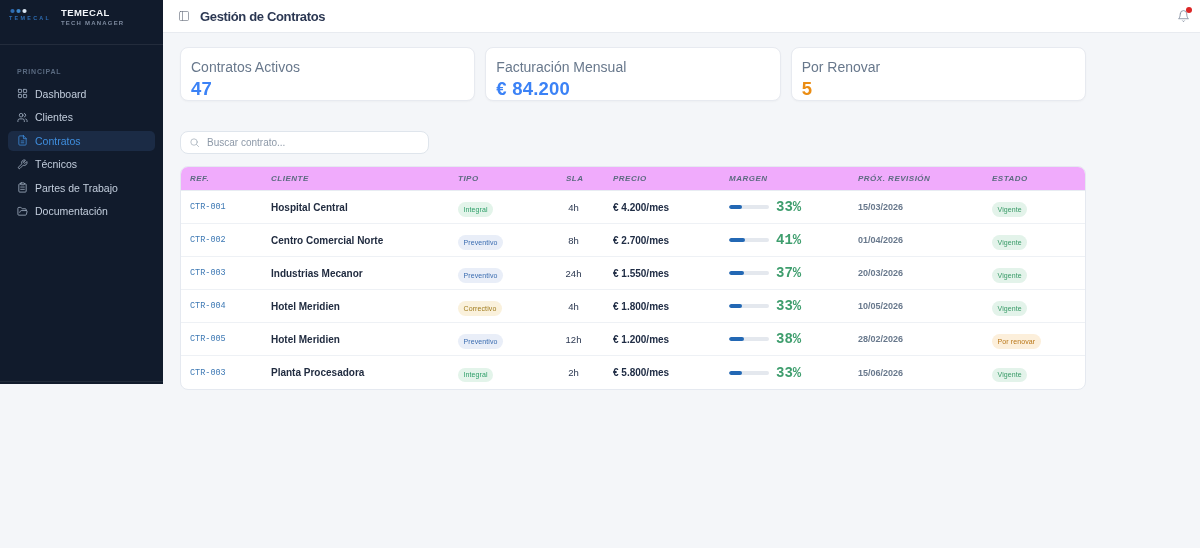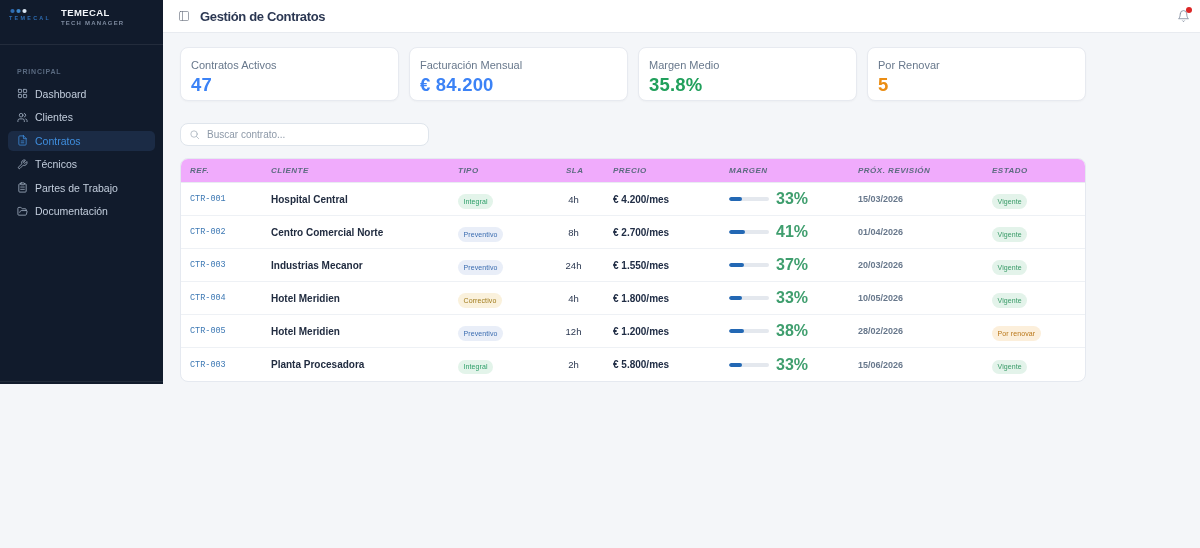--- a/index.html
+++ b/index.html
@@ -27,26 +27,26 @@
 .toggle { width:12px; height:12px; stroke:#6b7280; margin-right:10px; }
 .title { font-size:13px; font-weight:700; color:#2b3752; letter-spacing:-0.35px; }
 .bellwrap { margin-left:auto; position:relative; width:13px; height:14px; }
 .bell { width:13px; height:14px; stroke:#68758a; }
 .reddot { position:absolute; top:-2px; right:-2px; width:6px; height:6px; border-radius:50%; background:#dc2626; }
 
 
 .content { padding:14px 0 0 17px; width:923px; }
 .stats { display:flex; gap:10px; }
 .card { background:#fff; border:1px solid #e7eaf0; border-radius:8px; height:54px; flex:1; padding:11px 10px 0; box-shadow:0 1px 2px rgba(16,24,40,0.03); }
-.card .lbl { color:#68788c; font-size:11px; }
+.card .lbl { color:#68788c; font-size:14px; }
 .card .val { font-size:18.5px; font-weight:700; color:#3b82f6; margin-top:3px; line-height:22px; letter-spacing:0.2px; }
 .card .val.green { color:#21a05c; }
 .card .val.orange { color:#eb8d13; }
 
-.toolbar { display:flex; margin-top:22px; align-items:center; }
+.toolbar { display:flex; margin-top:30px; align-items:center; }
 .search { width:249px; height:23px; background:#fff; border:1px solid #dfe5ec; border-radius:8px; display:flex; align-items:center; padding:0 8px; }
 .search svg { width:11px; height:11px; stroke:#8d99a8; margin-right:7px; flex:none; }
 .search span { color:#8d99a8; font-size:10px; }
 .btn { margin-left:auto; width:104px; height:26px; background:#2368b4; border-radius:6px; color:#fff; font-size:9.5px; font-weight:700; display:flex; align-items:center; justify-content:center; box-shadow:0 1px 2px rgba(16,24,40,0.1); }
 .btn svg { width:9px; height:9px; stroke:#fff; margin-right:6px; }
 
 
 .tablecard { margin-top:12px; background:#fff; border:1px solid #e5e9f0; border-radius:8px; overflow:hidden; }
 .thead { display:flex; background:#f0abfc; border-bottom:1px solid #e8ecf2; height:24px; align-items:center;font-style:italic; }
 .thead .cell { color:#5c6b80; font-size:8px; font-weight:700; letter-spacing:0.5px; }
@@ -60,21 +60,21 @@
 .cli { font-size:10px; font-weight:700; color:#212c40; }
 .pill { display:inline-block; font-size:7px; font-weight:500; border-radius:999px; padding:3.5px 5.5px; line-height:7.5px; letter-spacing:0.1px; }
 .p-int { background:#e3f4ea; color:#2d9e68; }
 .p-prev { background:#e9eef8; color:#3a6cb0; }
 .p-corr { background:#faf1dc; color:#a07b1c; }
 .sla { font-size:9.5px; color:#2a3750; text-align:center; padding-left:0; padding-right:14px; }
 .pre { font-size:10px; font-weight:700; color:#202d45; }
 .marwrap { display:flex; align-items:center; }
 .track { width:40px; height:4px; background:#e4e8ee; border-radius:99px; overflow:hidden; margin-right:7px; }
 .fill { height:4px; background:#2368b4; border-radius:99px; }
-.pct { font-size:16px; font-weight:700; color:#3f9e6e; }
+.pct { font-size:14px; font-weight:700; color:#3f9e6e;font-family:Liberation Mono, monospace; }
 .prox { font-size:9px; color:#68788c; }
 .p-vig { background:#e3f3ea; color:#379a66; }
 .p-ren { background:#fcefdb; color:#b87617; }
 svg.icon { fill:none; stroke-width:1.3; stroke-linecap:round; stroke-linejoin:round; }
 </style>
 </head>
 <body>
 <aside class="sidebar">
   <div class="logo">
     <svg class="logomark" viewBox="0 0 46 22" style="height:22px">
@@ -141,24 +141,20 @@
     <div class="stats">
       <div class="card">
           <div class="lbl">Contratos Activos</div>
           <div class="val">47</div>
         </div>
       <div class="card">
           <div class="lbl">Facturación Mensual</div>
           <div class="val">€ 84.200</div>
         </div>
       <div class="card">
-          <div class="lbl">Margen Medio</div>
-          <div class="val green">35.8%</div>
-        </div>
-      <div class="card">
           <div class="lbl">Por Renovar</div>
           <div class="val orange">5</div>
         </div>
     </div>
     <div class="toolbar">
       <div class="search">
         <svg class="icon" viewBox="0 0 24 24" stroke-width="2">
             <circle cx="11" cy="11" r="7"></circle>
             <path d="M21 21l-4.35-4.35"></path>
           </svg>

